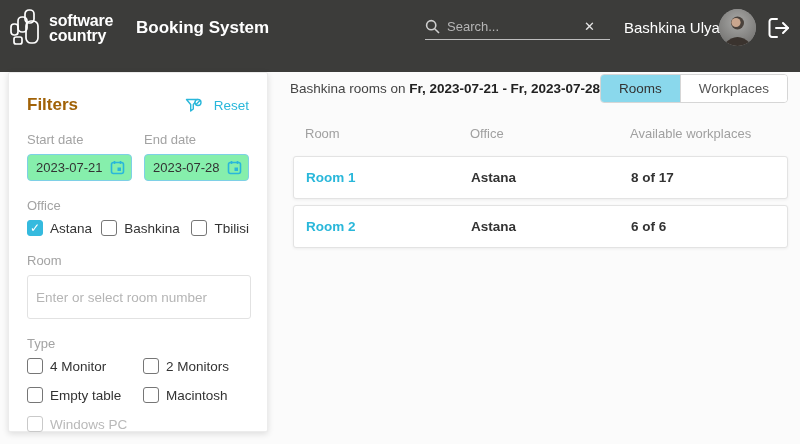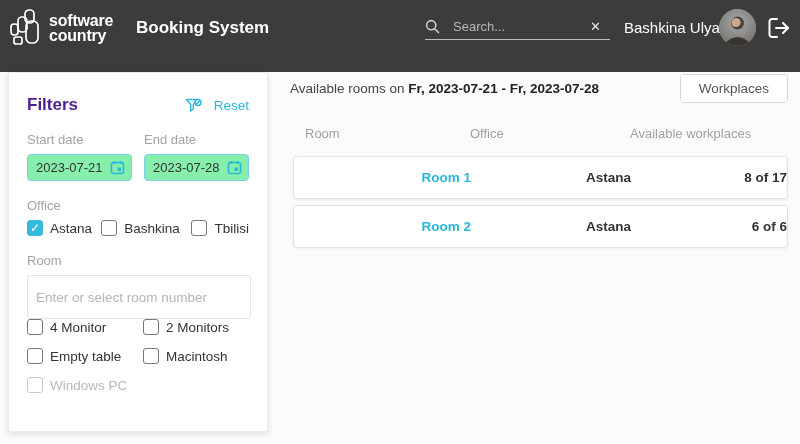--- a/index.html
+++ b/index.html
@@ -21,41 +21,41 @@
   .logo-text { margin-left:3px; font-size:16px; font-weight:600; line-height:15px; letter-spacing:-0.2px; }
   .app-title { position:absolute; left:136px; top:0; height:55px; display:flex; align-items:center; font-size:17px; font-weight:600; }
 
   .search-box {
     position:absolute; left:425px; top:14px; width:185px; height:26px;
     border-bottom:1px solid #bdbdbd; display:flex; align-items:center;
   }
   .search-box svg { flex:0 0 auto; }
   .search-input {
     background:transparent; border:none; outline:none; color:#fdba74;
-    font-family:inherit; font-size:13px; margin-left:13px; width:135px;
+    font-family:inherit; font-size:13px; margin-left:7px; width:135px;
   }
   .search-input::placeholder { color:#b5b5b5; }
   .search-clear { color:#e8e8e8; font-size:13px; cursor:pointer; margin-left:2px; }
 
   .user-name { position:absolute; left:624px; top:0; height:55px; display:flex; align-items:center; font-size:15px; }
   .avatar {
     position:absolute; left:719px; top:9px; width:37px; height:37px; border-radius:50%;
     overflow:hidden; background:#8f8f8f;
   }
   .logout-btn { position:absolute; left:766px; top:16px; width:26px; height:24px; cursor:pointer; }
 
   
   .filters {
     position:absolute; left:8px; top:72px; width:260px; height:360px;
     background:#fff; border:1px solid #ececec; border-radius:2px;
     box-shadow:0 2px 6px rgba(0,0,0,0.12);
     padding:22px 18px;
   }
   .filters-head { display:flex; justify-content:space-between; align-items:center; }
-  .filters-title { font-size:17px; font-weight:700; color:#4c1d95; }
+  .filters-title { font-size:17px; font-weight:700; color:#a16207; }
   .reset-btn { display:flex; align-items:center; gap:12px; color:#29b7da; font-size:13.5px; cursor:pointer; }
 
   .field-label { color:#a3a3a3; font-size:13px; margin-top:17px; margin-bottom:7px; }
   .date-row { display:flex; gap:12px; }
   .date-row .col { width:105px; }
   .date-input {
     width:105px; height:27px; border:1px solid #7ed0e6; border-radius:4px;
     display:flex; align-items:center; padding:0 6px 0 8px; background:#86efac;
   }
   .date-input .val { flex:1; font-size:13px; color:#333; }
@@ -101,21 +101,20 @@
   .table-head {
     display:grid; grid-template-columns:165px 160px auto; padding-left:12px;
     color:#a0a0a0; font-size:13px; margin-bottom:15px;
   }
   .table-row {
     display:grid; grid-template-columns:165px 160px auto; padding-left:12px;
     align-items:center; height:43px; background:#fff;
     border:1px solid #e3e3e3; border-radius:3px;
     box-shadow:0 1px 3px rgba(0,0,0,0.06);
     margin-bottom:6px;
-    text-align:right;
   }
   .room-link { color:#29b7da; font-weight:700; font-size:13.5px; cursor:pointer; }
   .cell { font-weight:700; font-size:13.5px; color:#333; }
 </style>
 </head>
 <body>
 
 <div class="header">
   <div class="logo">
     <svg class="logo-mark" viewBox="0 0 38 40" fill="none" stroke="#fff" stroke-width="1.7">
@@ -219,20 +218,21 @@
     </div>
     <div class="check-item">
       <span class="checkbox">✓</span>
       <span>Tbilisi</span>
     </div>
   </div>
 
   <div class="field-label">Room</div>
   <input class="room-input" type="text" placeholder="Enter or select room number" style="">
 
+  <div class="field-label">Type</div>
   <div class="type-grid">
     <div class="check-item">
       <span class="checkbox">✓</span>
       <span>4 Monitor</span>
     </div>
     <div class="check-item">
       <span class="checkbox">✓</span>
       <span>2 Monitors</span>
     </div>
     <div class="check-item">
@@ -244,24 +244,25 @@
       <span>Macintosh</span>
     </div>
     <div class="check-item disabled">
       <span class="checkbox">✓</span>
       <span>Windows PC</span>
     </div>
   </div>
 </div>
 
 <div class="subtitle">
-  <span>Available rooms on </span><b>Fr, 2023-07-21 - Fr, 2023-07-28</b>
+  <span>Bashkina rooms on </span><b>Fr, 2023-07-21 - Fr, 2023-07-28</b>
 </div>
 
 <div class="view-toggle">
+  <div class="toggle-btn active">Rooms</div>
   <div class="toggle-btn">Workplaces</div>
 </div>
 
 <div class="table">
   <div class="table-head">
     <div>Room</div>
     <div>Office</div>
     <div>Available workplaces</div>
   </div>
   <div class="table-row">

